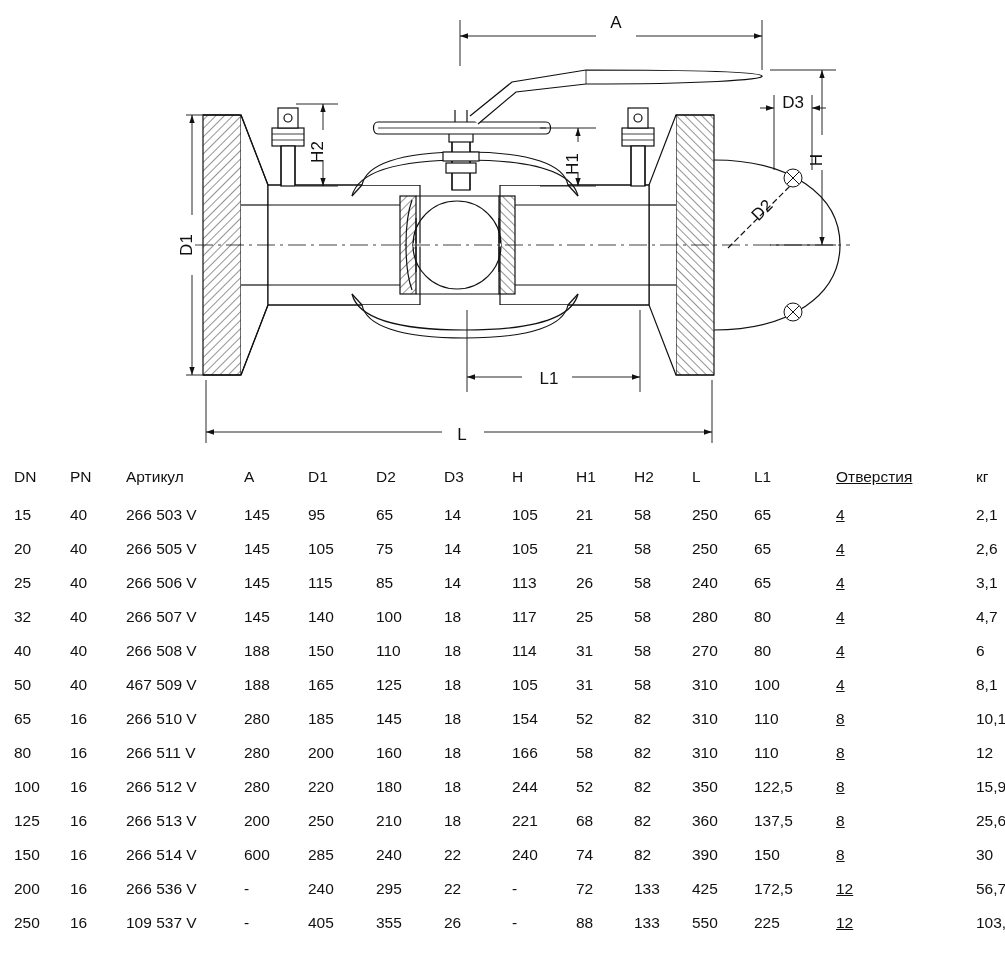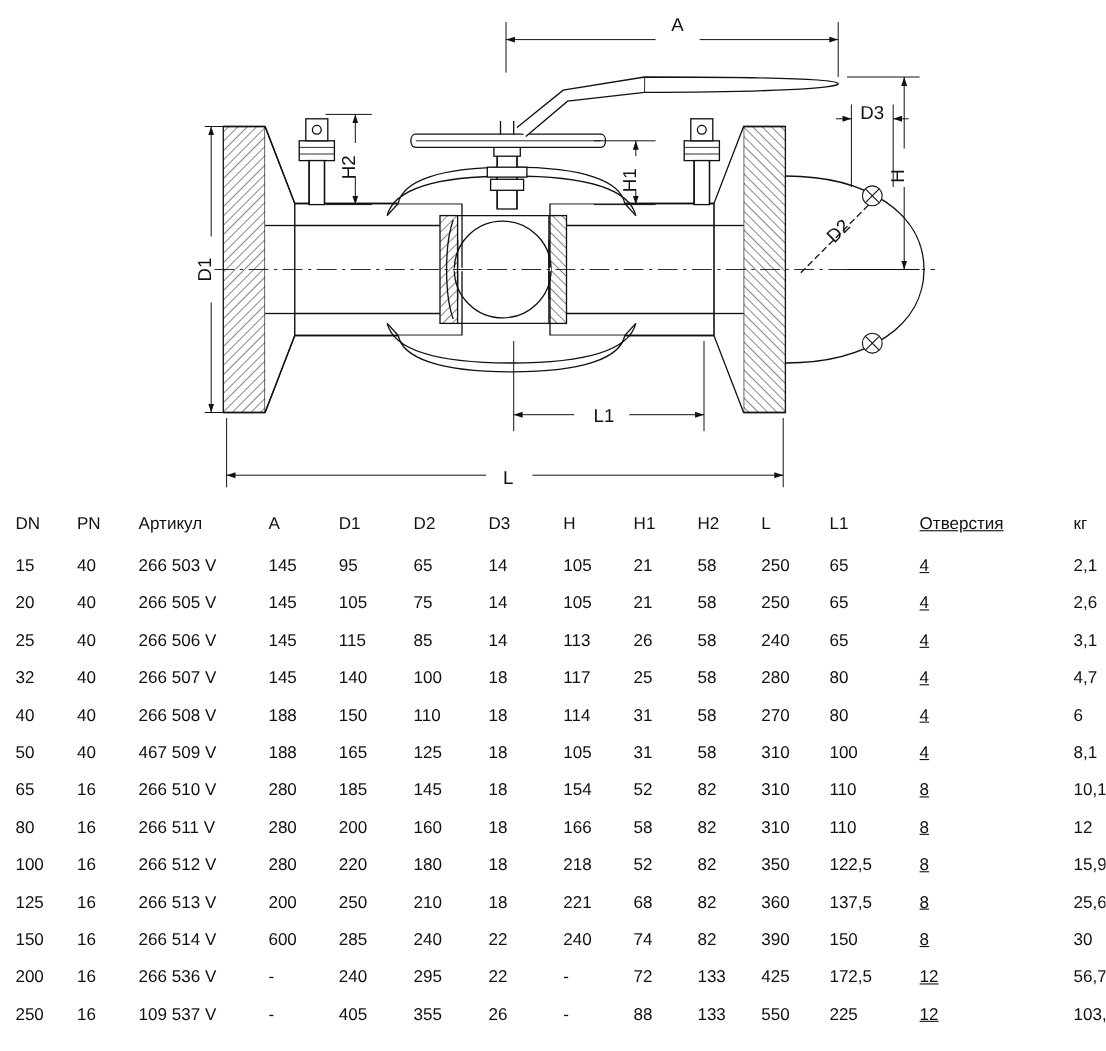--- a/index.html
+++ b/index.html
@@ -388,21 +388,21 @@
       <td class="c13">12</td>
     </tr>
     <tr>
       <td class="c0">100</td>
       <td class="c1">16</td>
       <td class="c2">266 512 V</td>
       <td class="c3">280</td>
       <td class="c4">220</td>
       <td class="c5">180</td>
       <td class="c6">18</td>
-      <td class="c7">218</td>
+      <td class="c7">244</td>
       <td class="c8">52</td>
       <td class="c9">82</td>
       <td class="c10">350</td>
       <td class="c11">122,5</td>
       <td class="c12">8</td>
       <td class="c13">15,9</td>
     </tr>
     <tr>
       <td class="c0">125</td>
       <td class="c1">16</td>

